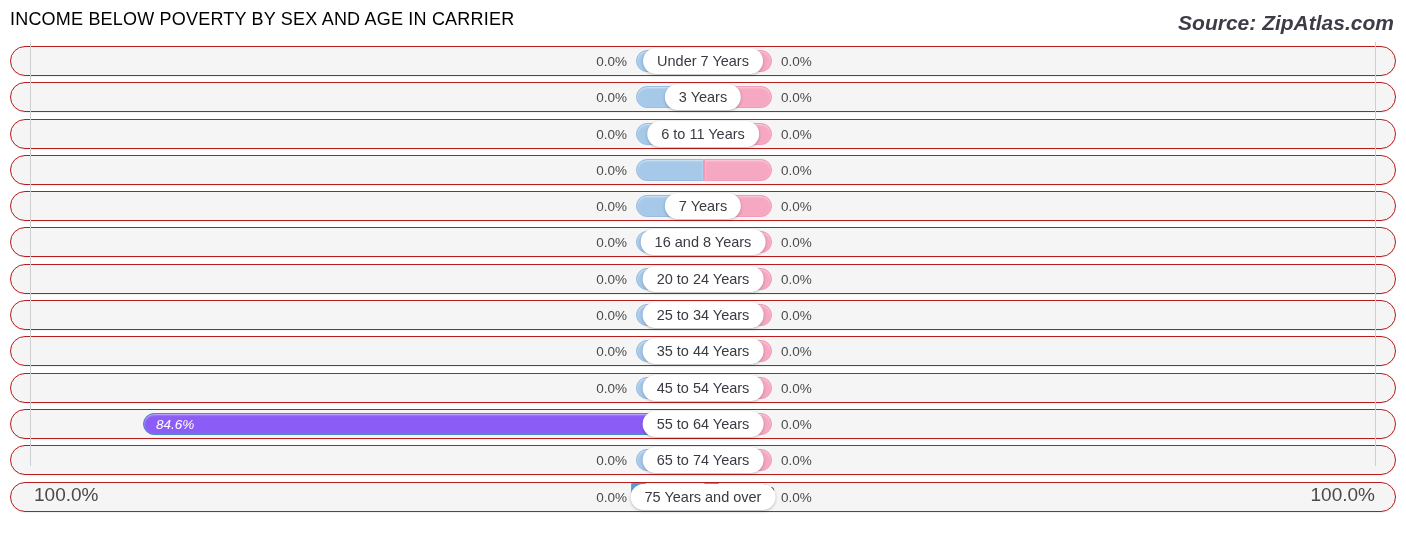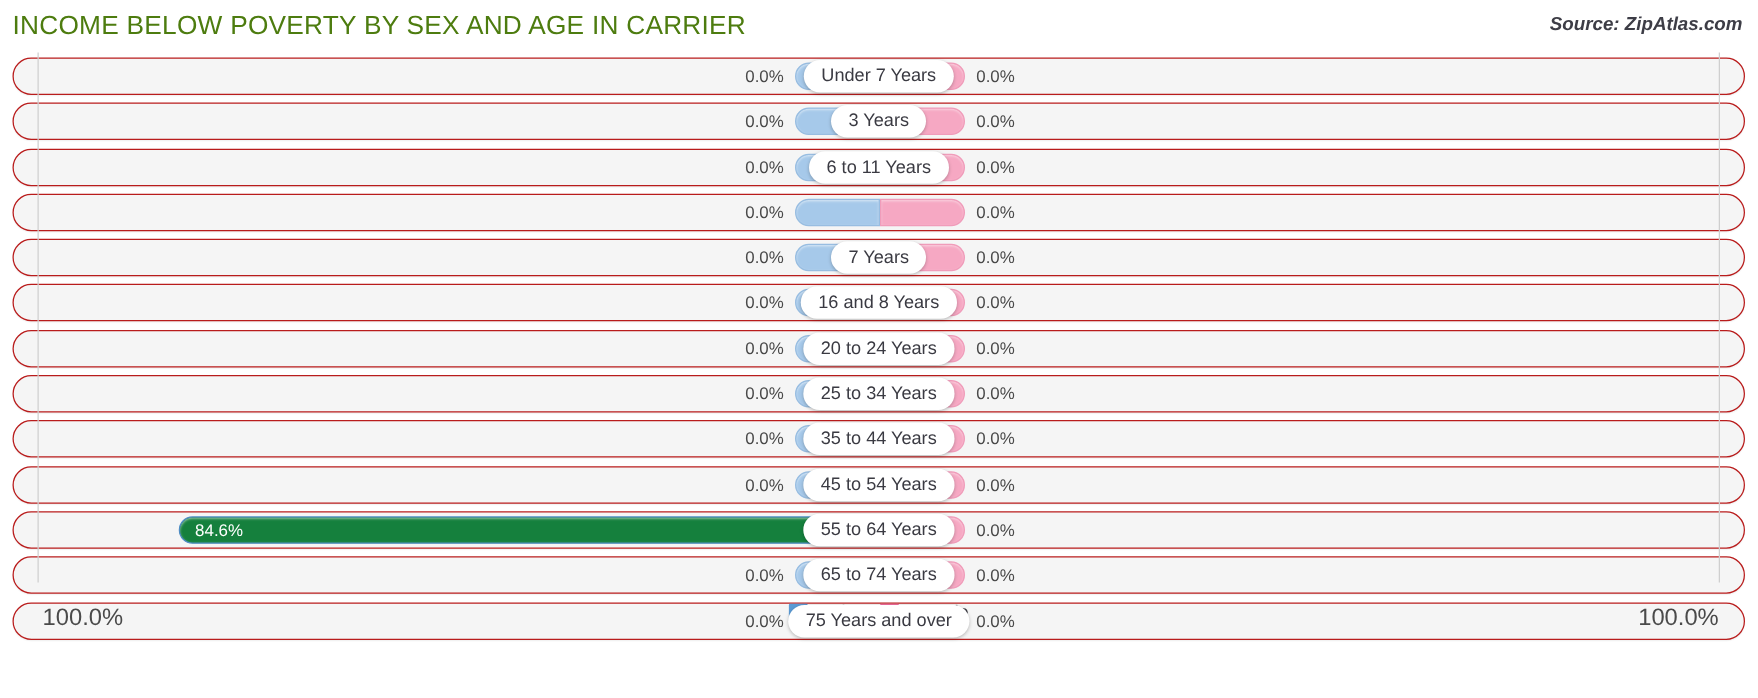--- a/index.html
+++ b/index.html
@@ -17,30 +17,30 @@
 
   
   .header {
     position: relative;
     height: 42px;
   }
   .chart-title {
     position: absolute;
     left: 10px;
     top: 9px;
-    font-size: 21px;
+    font-size: 18px;
     letter-spacing: 0.2px;
-    color: #4d7c0f;
+    color: #000000;
     white-space: nowrap;
   }
   .source-note {
     position: absolute;
     right: 12px;
     top: 11px;
-    font-size: 15px;
+    font-size: 21px;
     font-style: italic;
     font-weight: bold;
     color: #3d3d46;
     white-space: nowrap;
   }
 
   
   .plot {
     position: relative;
     margin: 0 10px;
@@ -100,23 +100,24 @@
     height: 22px;
     box-sizing: border-box;
   }
   .bar-male {
     background: #a6c9ea;
     border: 1px solid #98bde1;
     border-radius: 11px 0 0 11px;
     box-shadow: inset 0 1px 2px rgba(255,255,255,0.55);
   }
   .bar-male.highlight {
-    background: #15803d;
+    background: #8b5cf6;
     border-color: #4e8cc4;
     border-radius: 11px;
+    font-style: italic;
   }
   .bar-female {
     background: #f6a8c3;
     border: 1px solid #f09cba;
     border-radius: 0 11px 11px 0;
     box-shadow: inset 0 1px 2px rgba(255,255,255,0.45);
   }
   .bar-inline-label {
     position: absolute;
     left: 12px;

